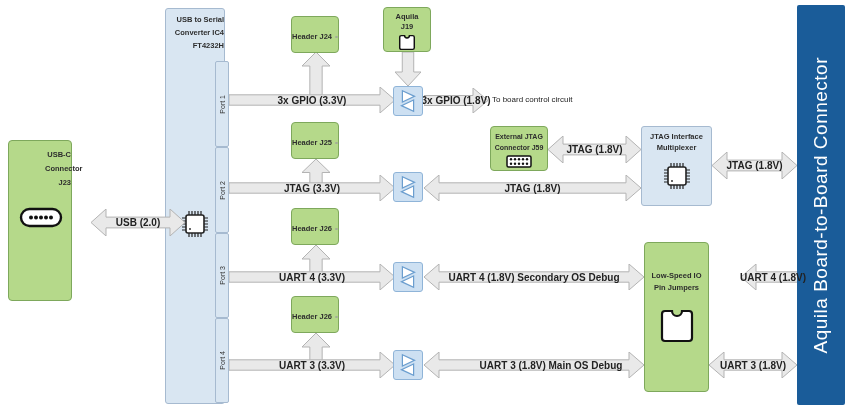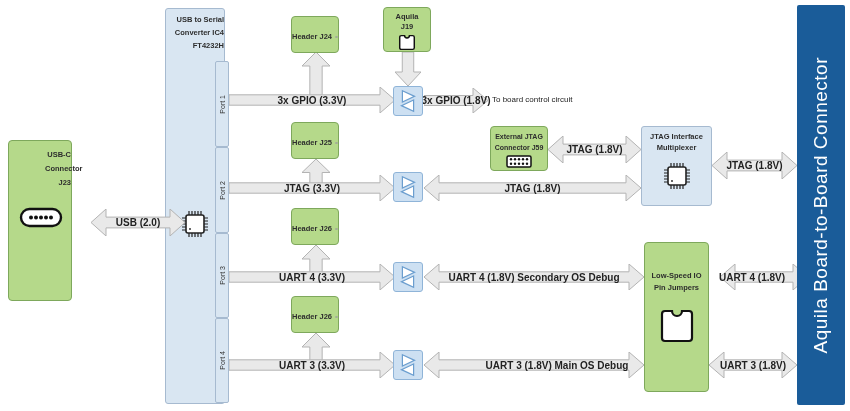--- a/index.html
+++ b/index.html
@@ -146,33 +146,33 @@
         <polygon points="0,7.8 151,7.8 151,0 166,13 151,26 151,18.2 0,18.2" fill="#e9e9e9" stroke="#b3b3b3" stroke-width="1" stroke-linejoin="round"></polygon>
       </svg>
     <span class="alabel">UART 4 (3.3V)</span>
   </div>
   <div class="arrow" style="left:424px;top:264px;width:220px;height:26px;">
       <svg width="220" height="26" viewBox="0 0 220 26">
         <polygon points="0,13 15,0 15,7.8 205,7.8 205,0 220,13 205,26 205,18.2 15,18.2 15,26" fill="#e9e9e9" stroke="#b3b3b3" stroke-width="1" stroke-linejoin="round"></polygon>
       </svg>
     <span class="alabel">UART 4 (1.8V) Secondary OS Debug</span>
   </div>
-  <div class="arrow" style="left:720px;top:264px;width:64px;height:26px;">
+  <div class="arrow" style="left:741px;top:264px;width:64px;height:26px;">
       <svg width="88" height="26" viewBox="0 0 88 26">
         <polygon points="0,13 15,0 15,7.8 73,7.8 73,0 88,13 73,26 73,18.2 15,18.2 15,26" fill="#e9e9e9" stroke="#b3b3b3" stroke-width="1" stroke-linejoin="round"></polygon>
       </svg>
     <span class="alabel">UART 4 (1.8V)</span>
   </div>
   <div class="arrow" style="left:229px;top:352px;width:166px;height:26px;">
       <svg width="166" height="26" viewBox="0 0 166 26">
         <polygon points="0,7.8 151,7.8 151,0 166,13 151,26 151,18.2 0,18.2" fill="#e9e9e9" stroke="#b3b3b3" stroke-width="1" stroke-linejoin="round"></polygon>
       </svg>
     <span class="alabel">UART 3 (3.3V)</span>
   </div>
-  <div class="arrow" style="left:424px;top:352px;width:254px;height:26px;padding-left:12px;">
+  <div class="arrow" style="left:424px;top:352px;width:254px;height:26px;">
       <svg width="220" height="26" viewBox="0 0 220 26">
         <polygon points="0,13 15,0 15,7.8 205,7.8 205,0 220,13 205,26 205,18.2 15,18.2 15,26" fill="#e9e9e9" stroke="#b3b3b3" stroke-width="1" stroke-linejoin="round"></polygon>
       </svg>
     <span class="alabel">UART 3 (1.8V) Main OS Debug</span>
   </div>
   <div class="arrow" style="left:709px;top:352px;width:88px;height:26px;">
       <svg width="88" height="26" viewBox="0 0 88 26">
         <polygon points="0,13 15,0 15,7.8 73,7.8 73,0 88,13 73,26 73,18.2 15,18.2 15,26" fill="#e9e9e9" stroke="#b3b3b3" stroke-width="1" stroke-linejoin="round"></polygon>
       </svg>
     <span class="alabel">UART 3 (1.8V)</span>

